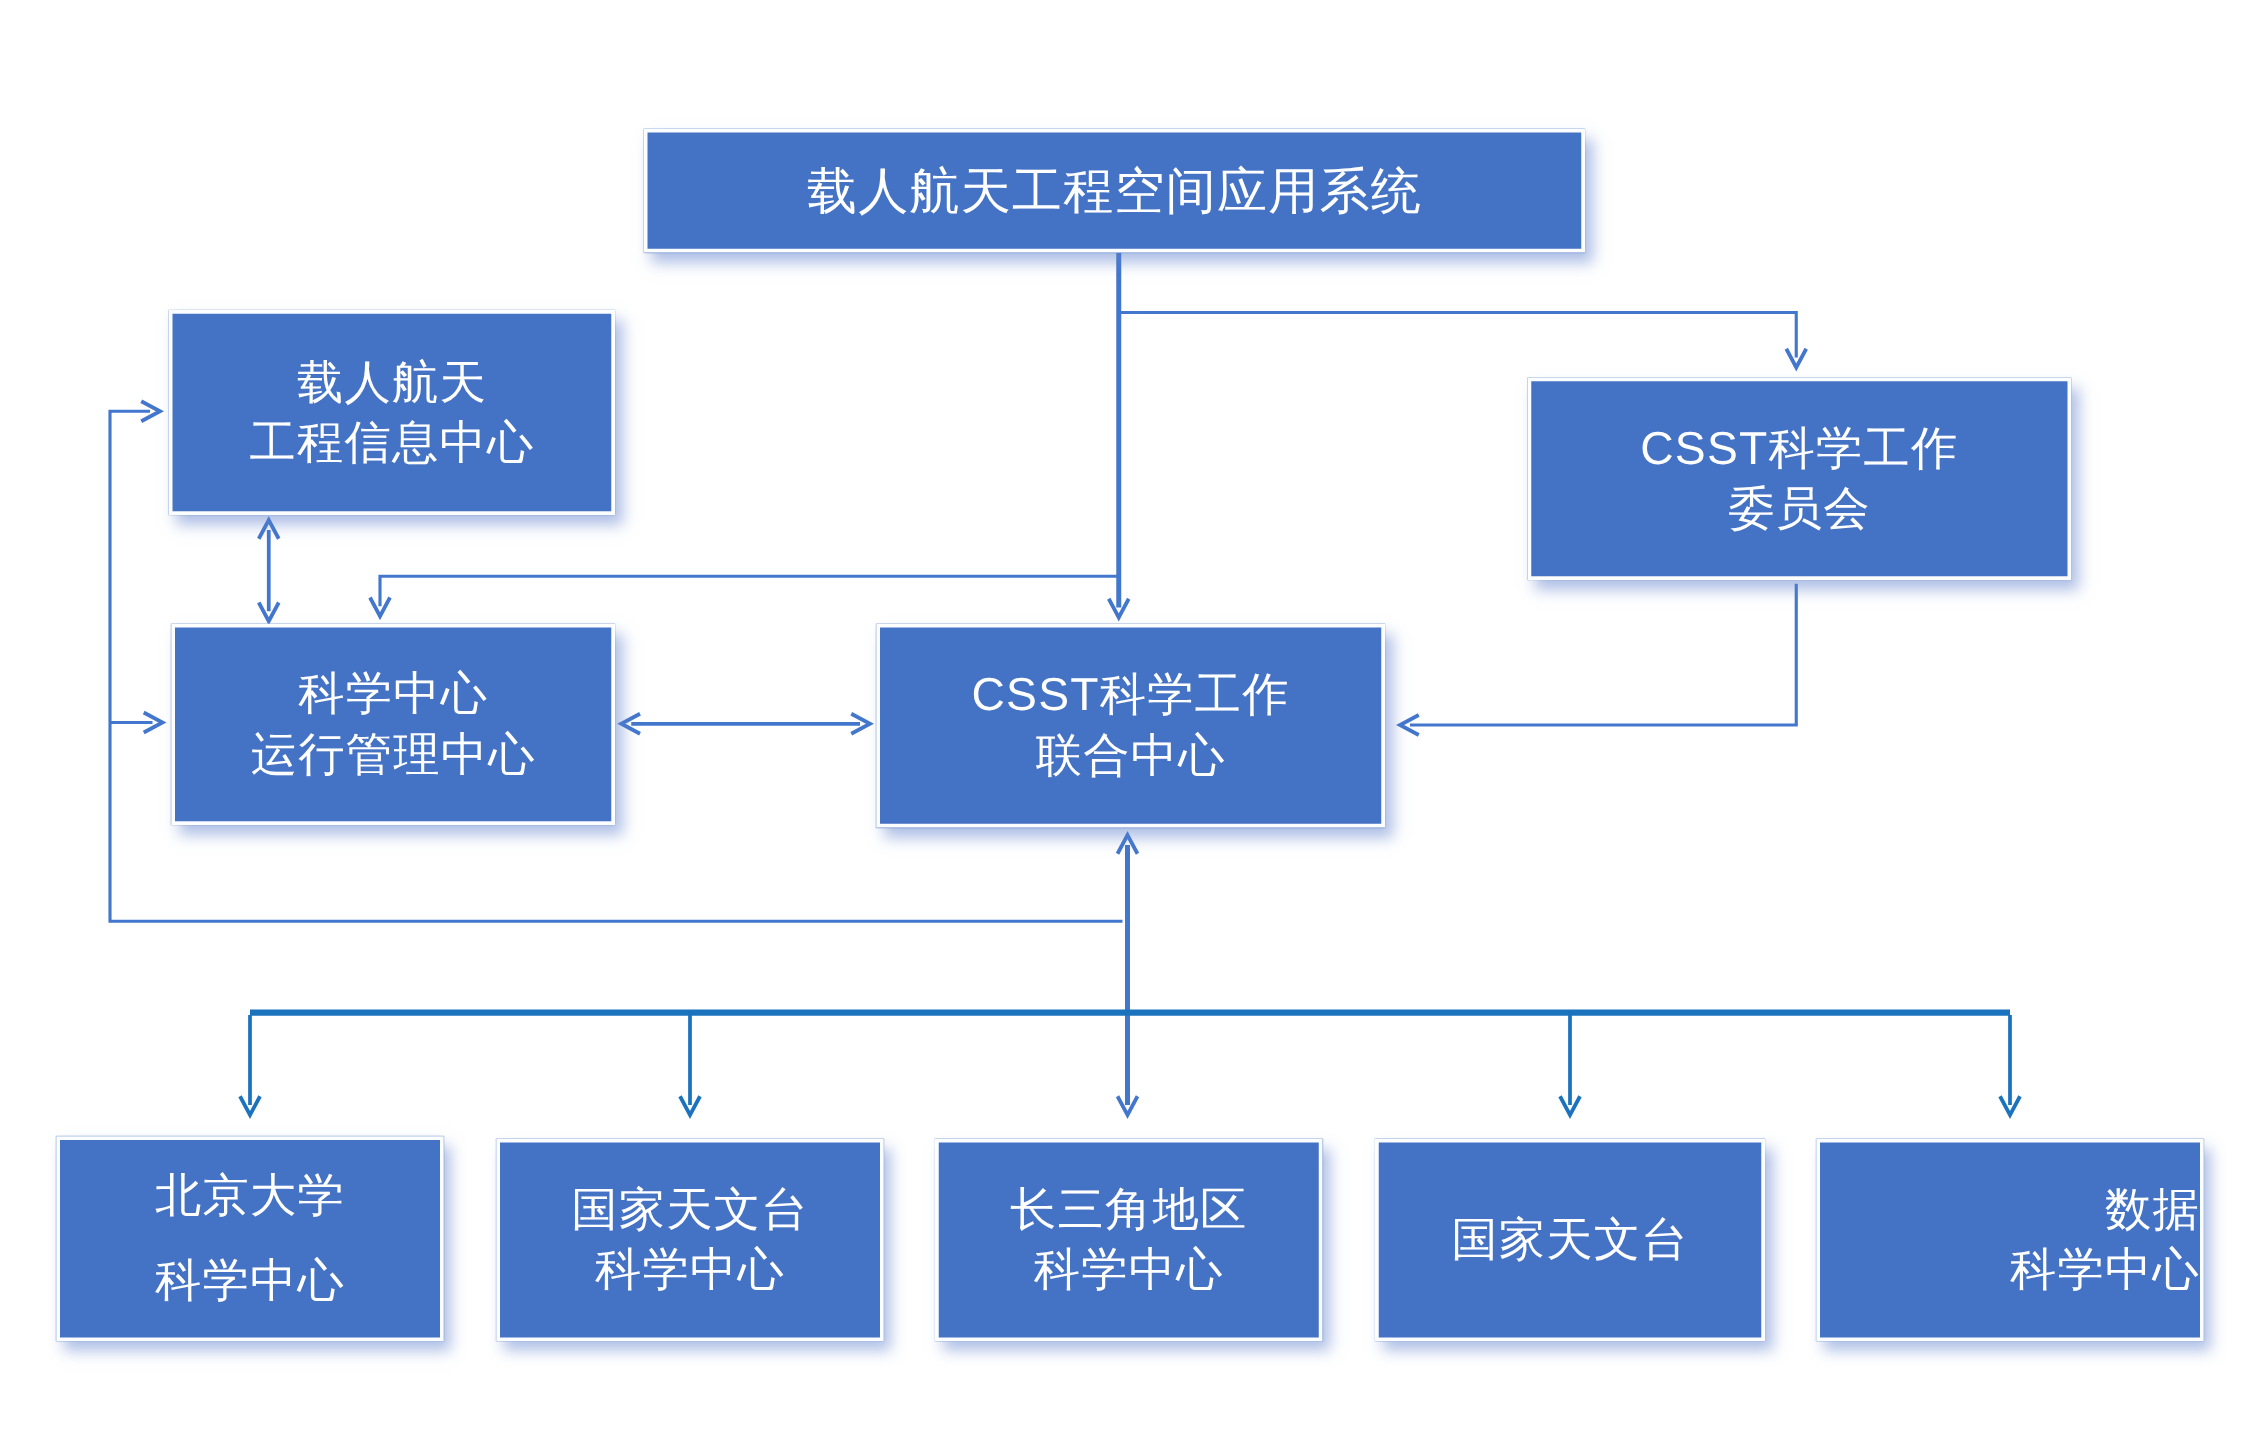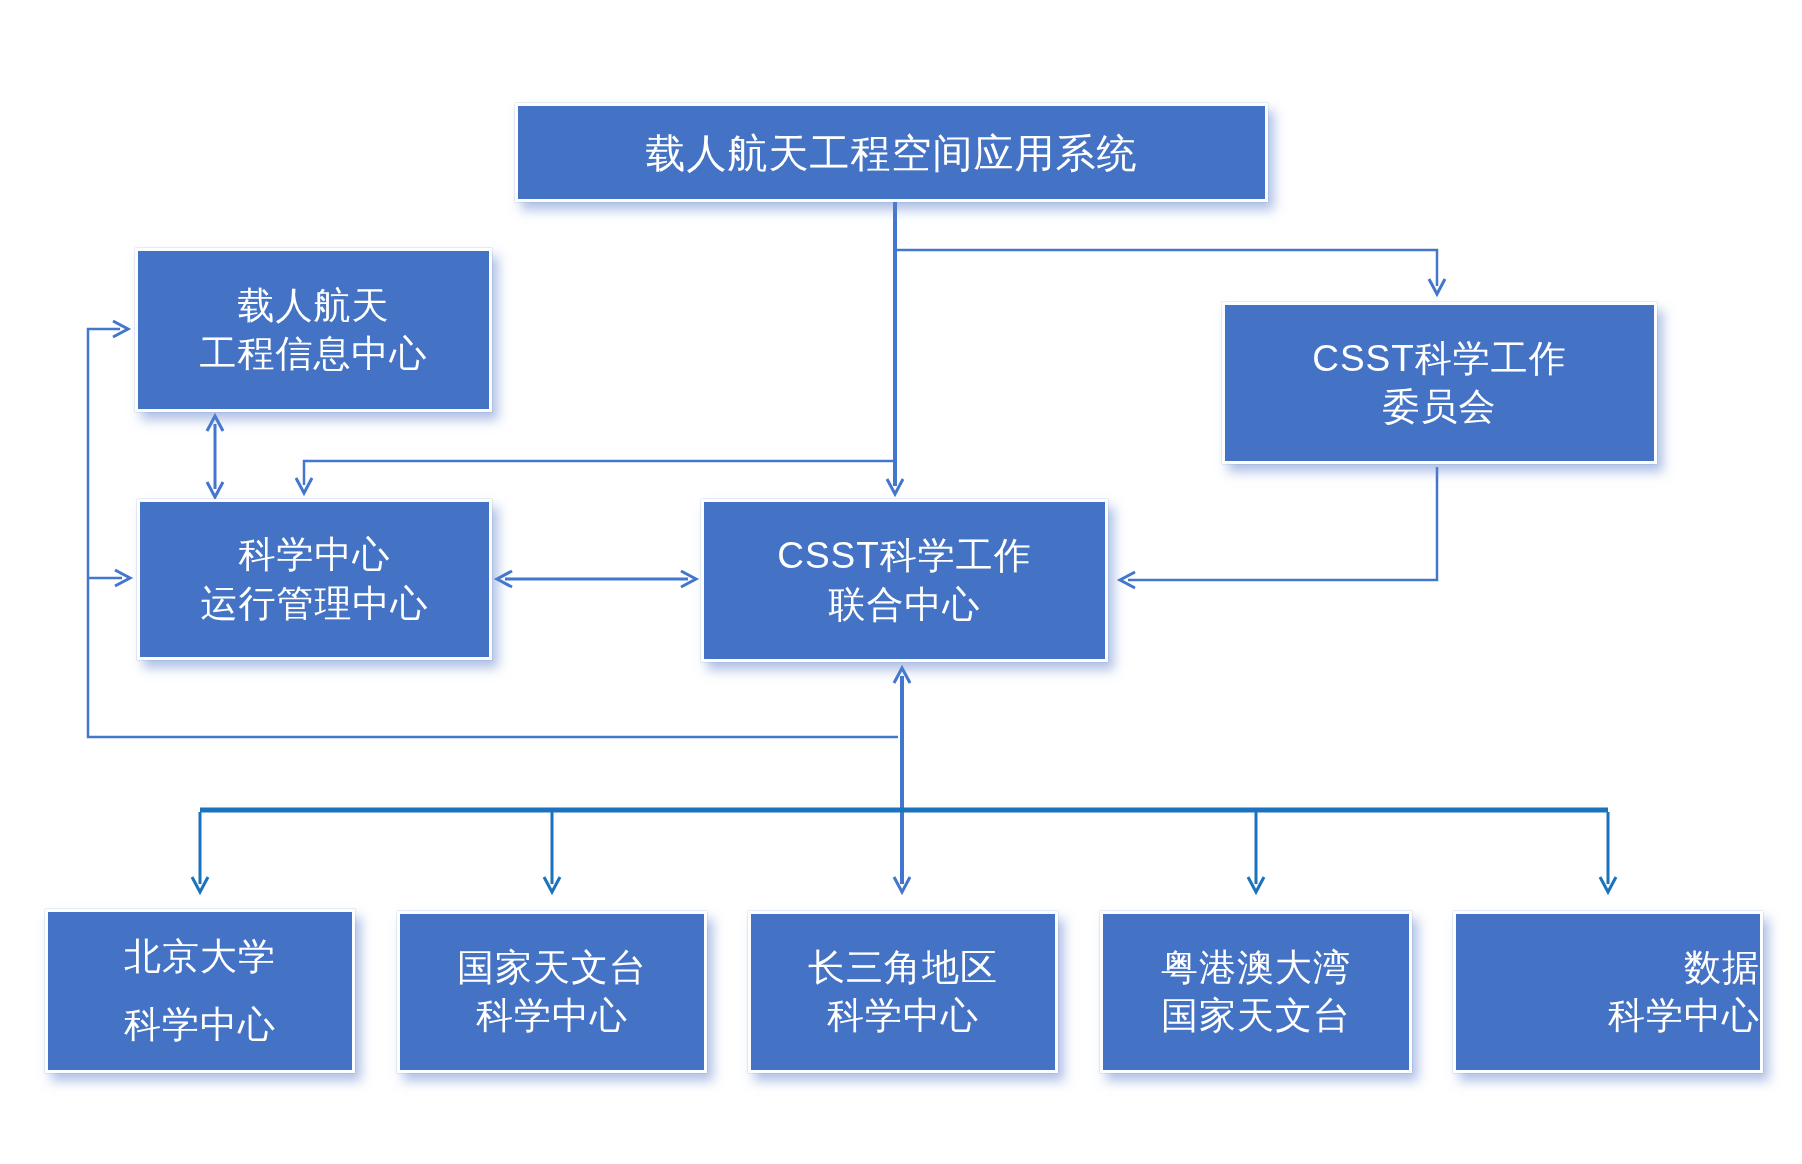--- a/index.html
+++ b/index.html
@@ -130,21 +130,20 @@
     <span>国家天文台</span>
     <span>科学中心</span>
   </div>
 
   <div class="node" style="left:748px;top:911px;width:310px;height:162px;">
     <span>长三角地区</span>
     <span>科学中心</span>
   </div>
 
   <div class="node" style="left:1100px;top:911px;width:312px;height:162px;">
-    <span>粤港澳大湾</span>
     <span>国家天文台</span>
   </div>
 
   <div class="node" style="left:1453px;top:911px;width:310px;height:162px;align-items:flex-end;">
     <span>数据</span>
     <span>科学中心</span>
   </div>
 
 </div>
 

